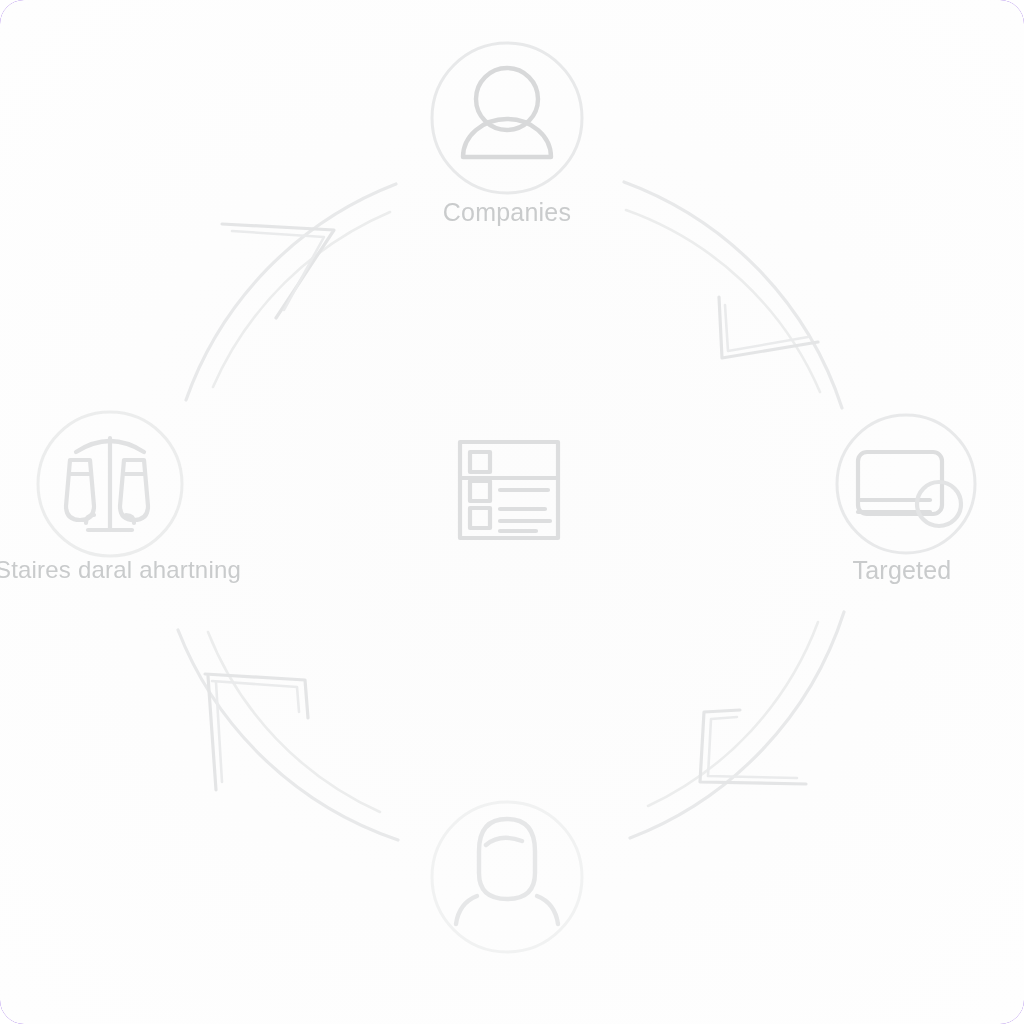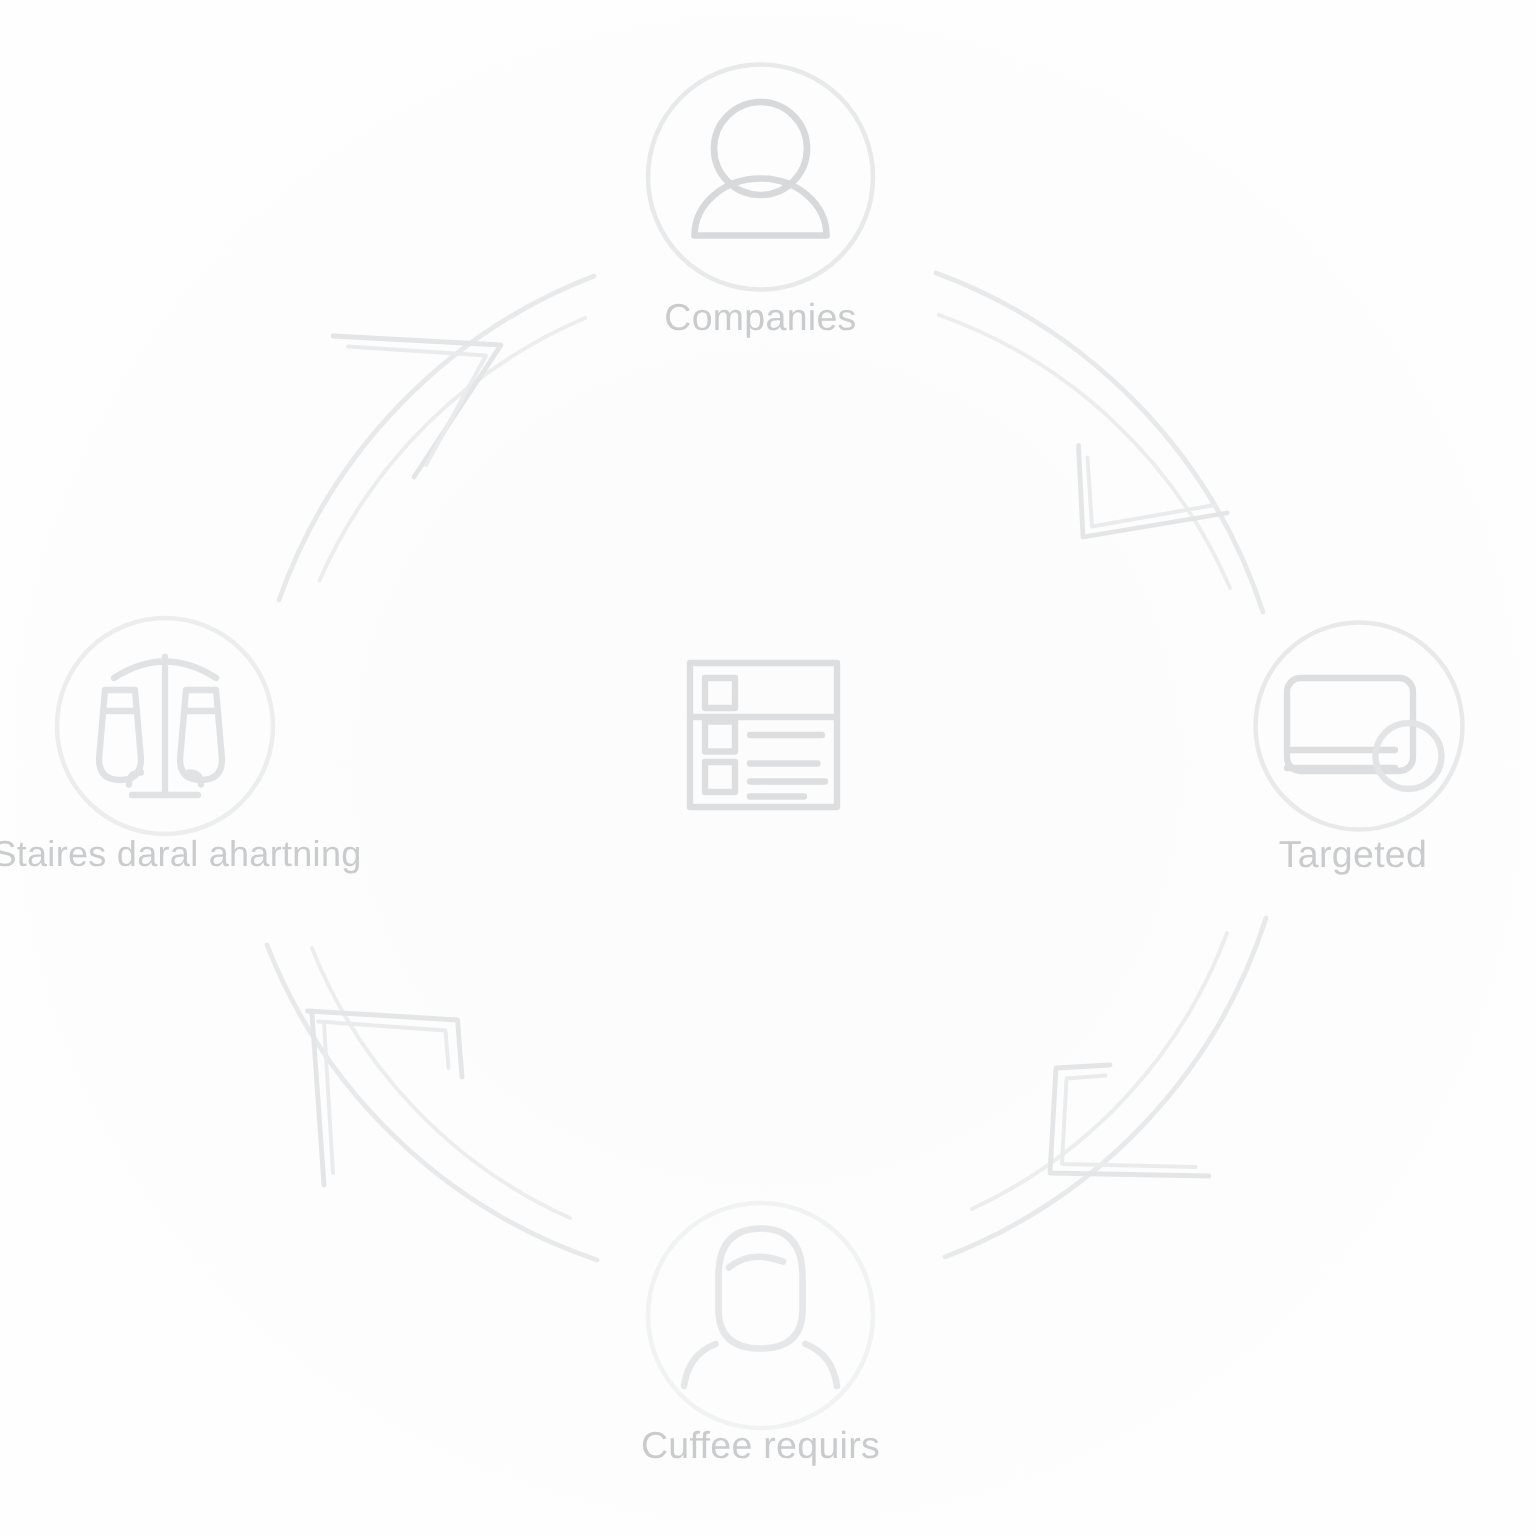--- a/index.html
+++ b/index.html
@@ -7,20 +7,21 @@
     padding: 0;
     background: #ffffff;
   }
   #canvas {
     position: relative;
     width: 1024px;
     height: 1024px;
     background: #6d28d9;
     overflow: hidden;
     font-family: "Liberation Sans", sans-serif;
+    border-radius: 24px;
   }
   
   #bg-wash {
     position: absolute;
     inset: 0;
     background:
       radial-gradient(circle at 50% 50%, #fcfcfc 0%, #fdfdfd 55%, #fefefe 100%);
     pointer-events: none;
   }
   #diagram-svg {
@@ -160,18 +161,17 @@
         <line class="icn" x1="500" y1="521" x2="550" y2="521"></line>
         <line class="icn" x1="500" y1="531" x2="536" y2="531"></line>
       </g>
     </g>
   </svg>
 
   <div class="node-label" id="label-companies">Companies</div>
 
   <div class="node-label" id="label-targeted">Targeted</div>
 
-  <div class="node-label" id="label-cuffee">Cuffee requirs</div>
 
   <div class="node-label small" id="label-staires">Staires daral ahartning</div>
 
 
 </div>
 
 </body></html>

